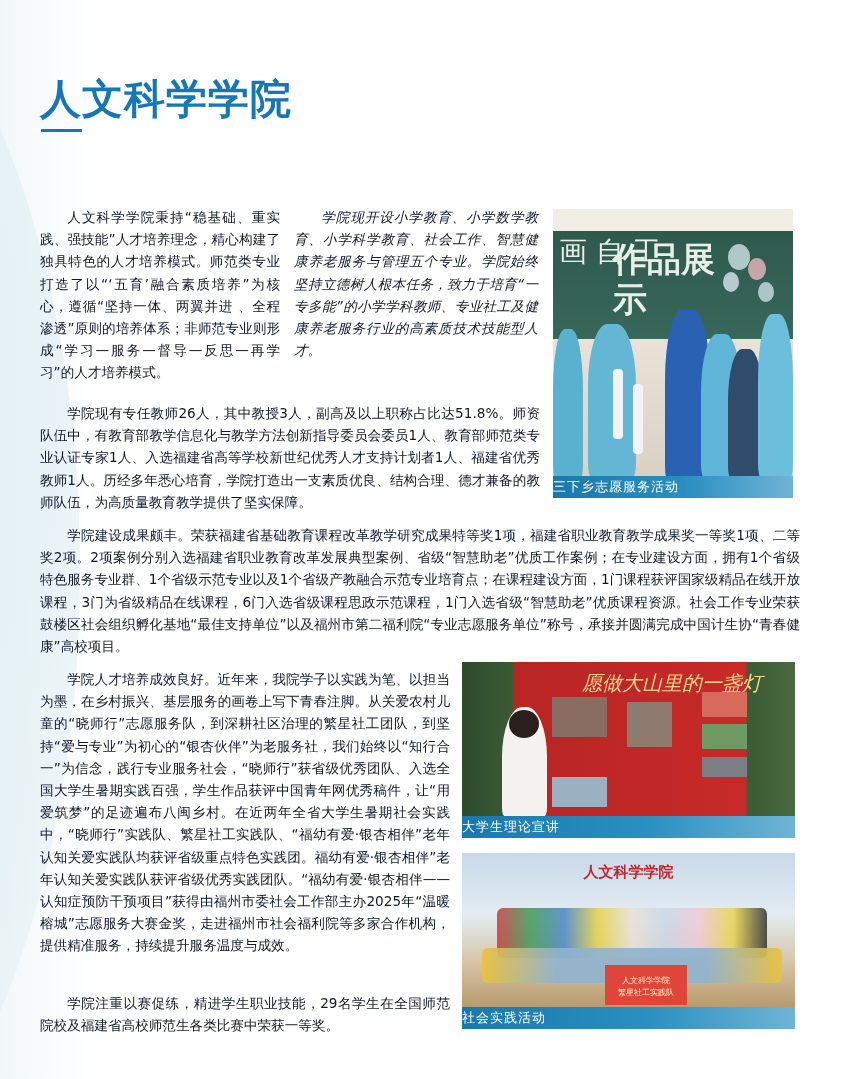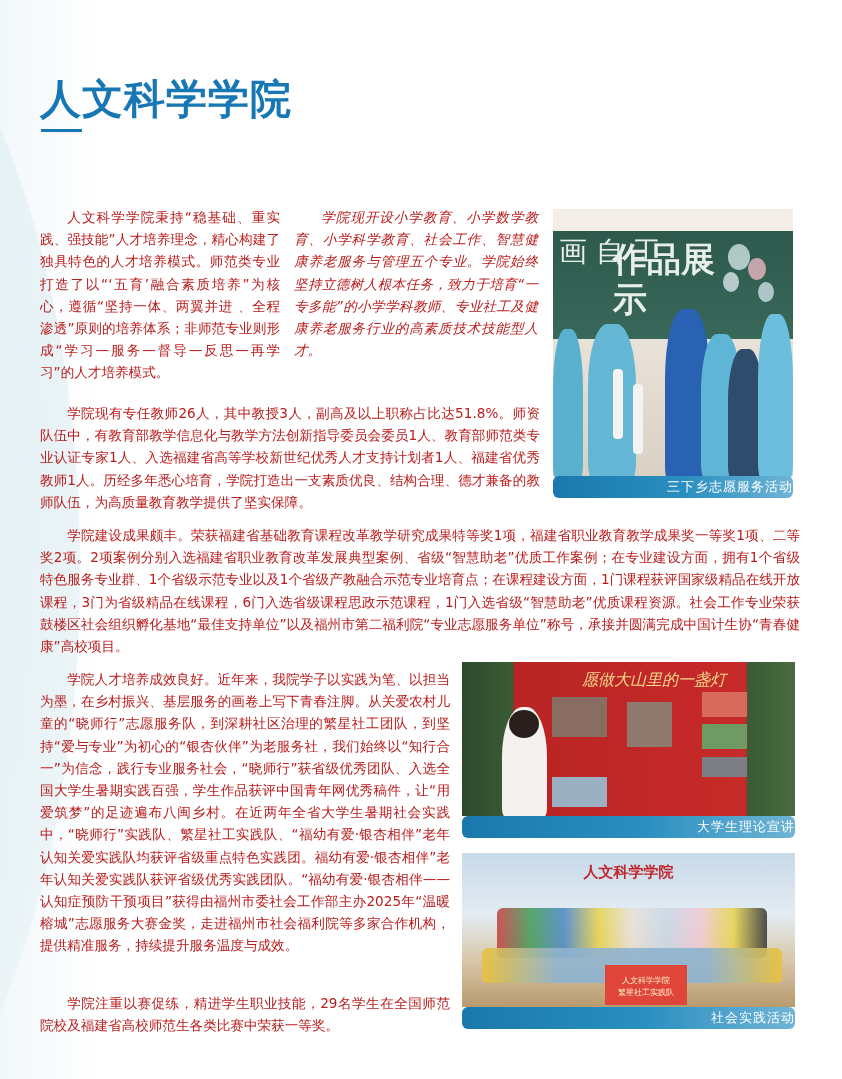--- a/index.html
+++ b/index.html
@@ -22,54 +22,54 @@
   .title {
     position: absolute; left: 40px; top: 72px;
     font-size: 41px; font-weight: bold; color: #1777b5; letter-spacing: 1px;
     z-index: 2;
   }
   .title-rule {
     position: absolute; left: 41px; top: 129px; width: 41px; height: 3px; background: #1777b5; z-index: 2;
   }
 
   .para {
-    position: absolute; font-size: 13.6px; line-height: 22.2px; color: #b91c1c;
+    position: absolute; font-size: 13.6px; line-height: 22.2px; color: #0f172a;
     text-align: justify; text-indent: 2em; z-index: 2;
   }
   .p1 { left: 40px; top: 206px; width: 240px; }
   .p2 { left: 294px; top: 206px; width: 244px; font-style: italic; }
   .p3 { left: 40px; top: 375px; width: 500px; margin-top: 27px; }
   .p4 { left: 40px; top: 524px; width: 760px; }
   .p5 { left: 40px; top: 658px; width: 410px; margin-top: 10px; }
   .p6 { left: 40px; top: 992px; width: 410px; }
 
   .photo { position: absolute; overflow: hidden; z-index: 2; }
   .photo .img { position: absolute; left: 0; top: 0; right: 0; bottom: 22px; }
   .photo .caption {
     position: absolute; left: 0; right: 0; bottom: 0; height: 22px;
     background: linear-gradient(90deg, #1a78ad 0%, #2a8fc0 55%, #6fb4d6 100%);
-    color: #ffffff; font-size: 13px; text-align: right; line-height: 22px; letter-spacing: 1px; border-radius: 6px;
+    color: #ffffff; font-size: 13px; text-align: left; line-height: 22px; letter-spacing: 1px;
   }
 
   .ph1 { left: 553px; top: 209px; width: 240px; height: 289px; }
   .ph1 .img {
     background:
       linear-gradient(180deg, #f2ede6 0px, #f2ede6 22px, #2e5a4d 22px, #38685a 130px, #e9e2d8 130px, #d9d1c4 100%);
   }
   .ph1 .board-text {
     position: absolute; left: 60px; top: 30px; font-size: 34px; color: #e8efe9; line-height: 40px; font-weight: bold;
   }
   .ph1 .board-left { position: absolute; left: 6px; top: 25px; font-size: 28px; color: #e8efe9; line-height: 36px; }
   .balloons { position: absolute; left: 165px; top: 35px; width: 60px; height: 70px; }
   .balloons span { position: absolute; border-radius: 50%; opacity: 0.8; }
   .kid { position: absolute; border-radius: 40% 40% 10% 10%; }
 
   .ph2 { left: 462px; top: 662px; width: 333px; height: 176px; }
   .ph2 .img { background: linear-gradient(90deg, #2d4a2e 0%, #3b5b34 15%, #b82524 16%, #c72a29 85%, #3b5b34 86%, #4a6b40 100%); }
-  .ph2 .banner { position: absolute; left: 120px; top: 8px; font-size: 16px; color: #f5d98a; font-style: italic; }
+  .ph2 .banner { position: absolute; left: 120px; top: 8px; font-size: 20px; color: #f5d98a; font-style: italic; }
 
   .ph3 { left: 462px; top: 853px; width: 333px; height: 176px; }
   .ph3 .img { background: linear-gradient(180deg, #c8d9e8 0%, #e3ecf3 40%, #d8c6a8 70%, #b89a6e 100%); }
   .ph3 .banner1 { position: absolute; left: 0; right: 0; top: 10px; text-align: center; font-size: 15px; color: #c0272d; font-weight: bold; }
   .ph3 .banner2 { position: absolute; left: 0; right: 0; top: 32px; text-align: center; font-size: 13px; color: #c0272d; font-weight: bold; }
   .ph3 .flag {
     position: absolute; left: 143px; top: 112px; width: 82px; height: 40px; background: #e0453a;
     color: #fff4c8; font-size: 8px; text-align: center; line-height: 12px; padding-top: 10px;
   }
 

